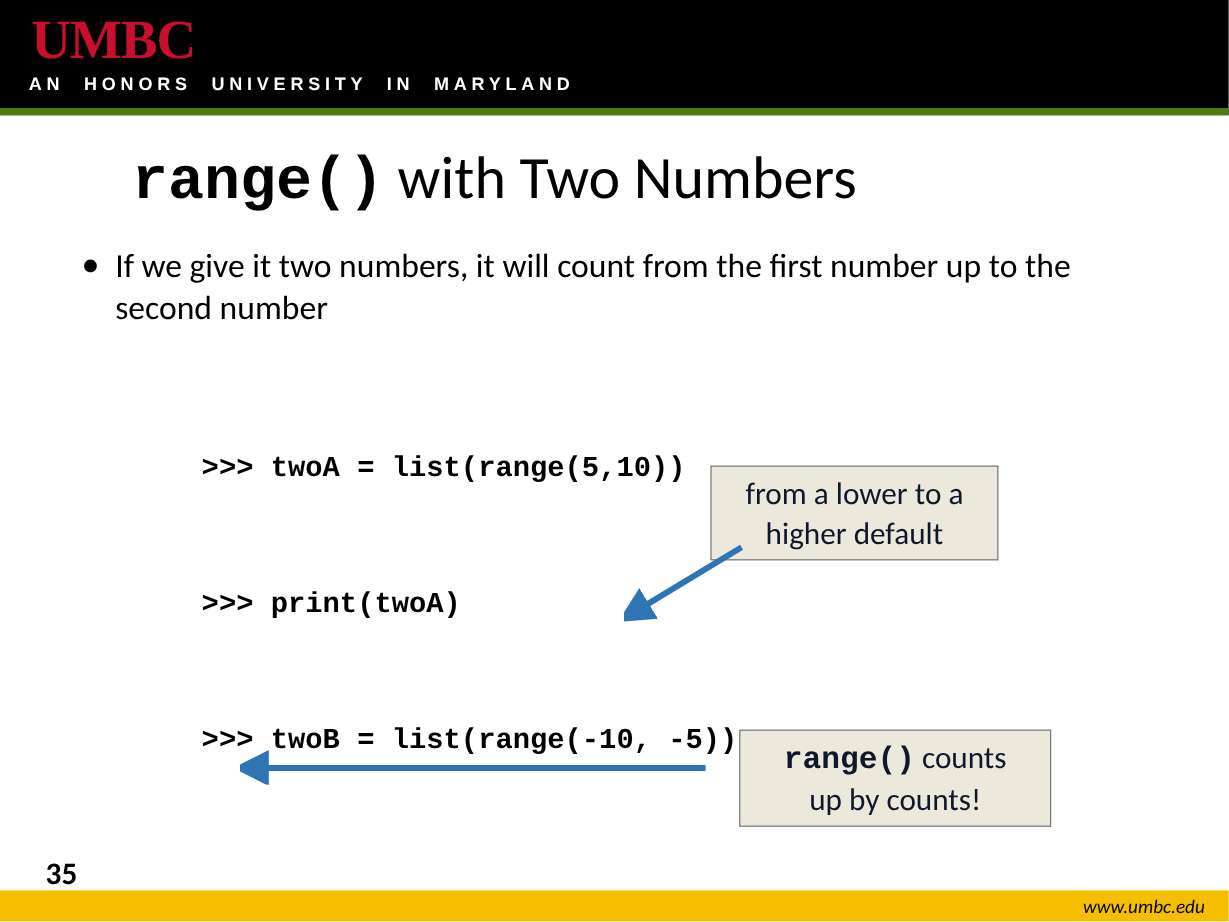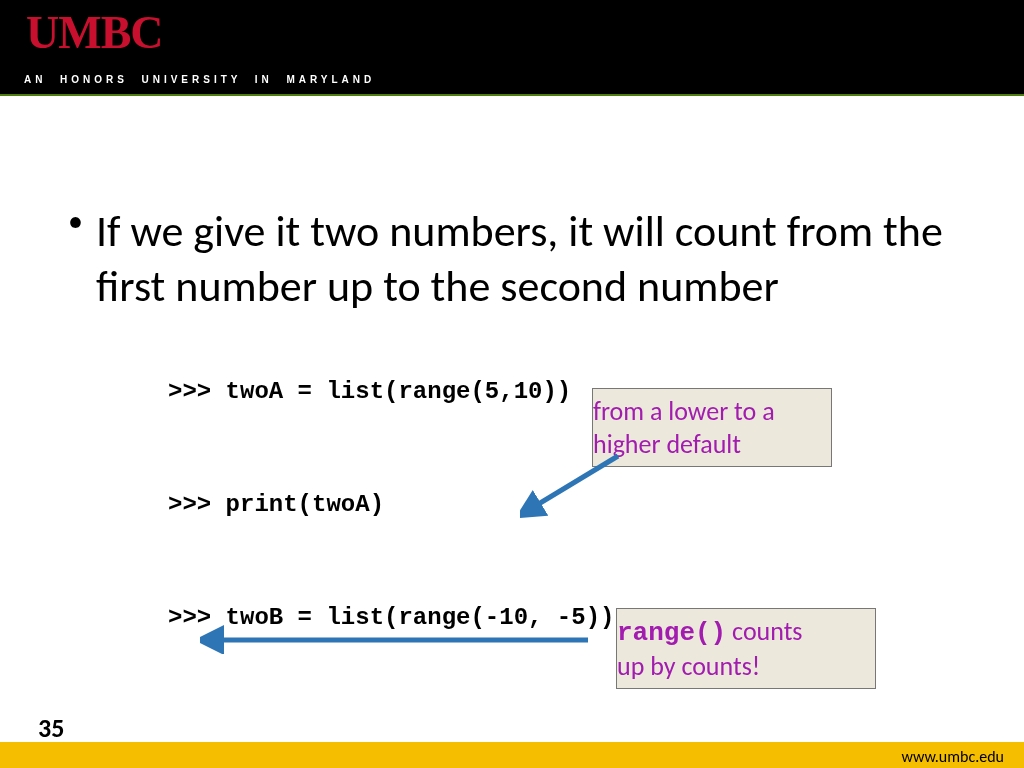--- a/index.html
+++ b/index.html
@@ -1,78 +1,81 @@
 <!DOCTYPE html>
 <html><head>
 <meta charset="utf-8">
 <style>
   * { margin: 0; padding: 0; box-sizing: border-box; }
   html, body { width: 1024px; height: 768px; overflow: hidden; font-family: Calibri, 'Segoe UI', Arial, sans-serif; background: #fff; }
   .slide { position: relative; width: 1024px; height: 768px; background: #fff; }
   .header {
     background: #000; width: 100%; height: 96px; position: relative;
-    border-bottom: 2px solid #4d7c0f;
+    border-bottom: 6px solid #4d7c0f;
   }
   .logo-main {
     position: absolute; left: 26px; top: 6px;
     font-family: 'Times New Roman', serif; font-weight: 700; color: #c8102e;
     font-size: 46px; letter-spacing: -1px;
   }
   .logo-sub {
-    position: absolute; left: 24px; top: 74px; color: #fff;
-    font-family: Arial, sans-serif; font-size: 10px; font-weight: 700;
+    position: absolute; left: 24px; top: 62px; color: #fff;
+    font-family: Arial, sans-serif; font-size: 15px; font-weight: 700;
     letter-spacing: 4px; white-space: pre;
   }
   .title {
     position: absolute; left: 110px; top: 118px; font-size: 50px; color: #000;
   }
   .title .mono { font-family: 'Courier New', monospace; font-weight: 700; }
   .bullet {
-    position: absolute; left: 96px; top: 204px; font-size: 44px; color: #000;
+    position: absolute; left: 96px; top: 204px; font-size: 28px; color: #000;
     width: 860px; line-height: 1.25;
   }
   .bullet::before {
     content: "•"; position: absolute; left: -28px; top: -2px; font-size: 30px;
   }
   .code {
     position: absolute; left: 168px; top: 298px;
     font-family: 'Courier New', monospace; font-weight: 700; font-size: 24px;
     line-height: 1.57; color: #000; white-space: pre;
   }
   .callout {
     position: absolute; background: #ece9dc; border: 1.5px solid #777;
-    font-size: 26px; color: #a21caf; padding: 6px 0;
+    font-size: 26px; text-align: center; color: #0f172a; padding: 6px 0;
     line-height: 1.25;
   }
   .callout .mono { font-family: 'Courier New', monospace; font-weight: 700; }
   #callout1 { left: 592px; top: 388px; width: 240px; }
   #callout2 { left: 616px; top: 608px; width: 260px; }
   .arrow { position: absolute; pointer-events: none; }
   .footer {
     position: absolute; left: 0; bottom: 0; width: 100%; height: 26px;
     background: #f5bf00;
   }
   .pagenum {
     position: absolute; left: 38px; bottom: 24px; font-size: 26px; font-weight: 700;
     color: #000000;
   }
   .url {
-    position: absolute; right: 20px; bottom: 2px; font-size: 16px; color: #000;
+    position: absolute; right: 20px; bottom: 2px; font-size: 16px; color: #000; font-style: italic;
   }
 </style>
 </head>
 <body>
 
 <div class="slide">
 
   <div class="header">
     <div class="logo-main">UMBC</div>
     <div class="logo-sub">AN  HONORS  UNIVERSITY  IN  MARYLAND</div>
   </div>
 
+  <div class="title">
+    <span class="mono">range()</span><span>  with Two Numbers</span>
+  </div>
 
   <div class="bullet">If we give it two numbers, it will count from the first number up to the second number</div>
 
   <div class="code">
     <div>&gt;&gt;&gt; twoA = list(range(5,10))</div>
     <div>&gt;&gt;&gt; print(twoA)</div>
     <div>&gt;&gt;&gt; twoB = list(range(-10, -5))</div>
     
     
     

